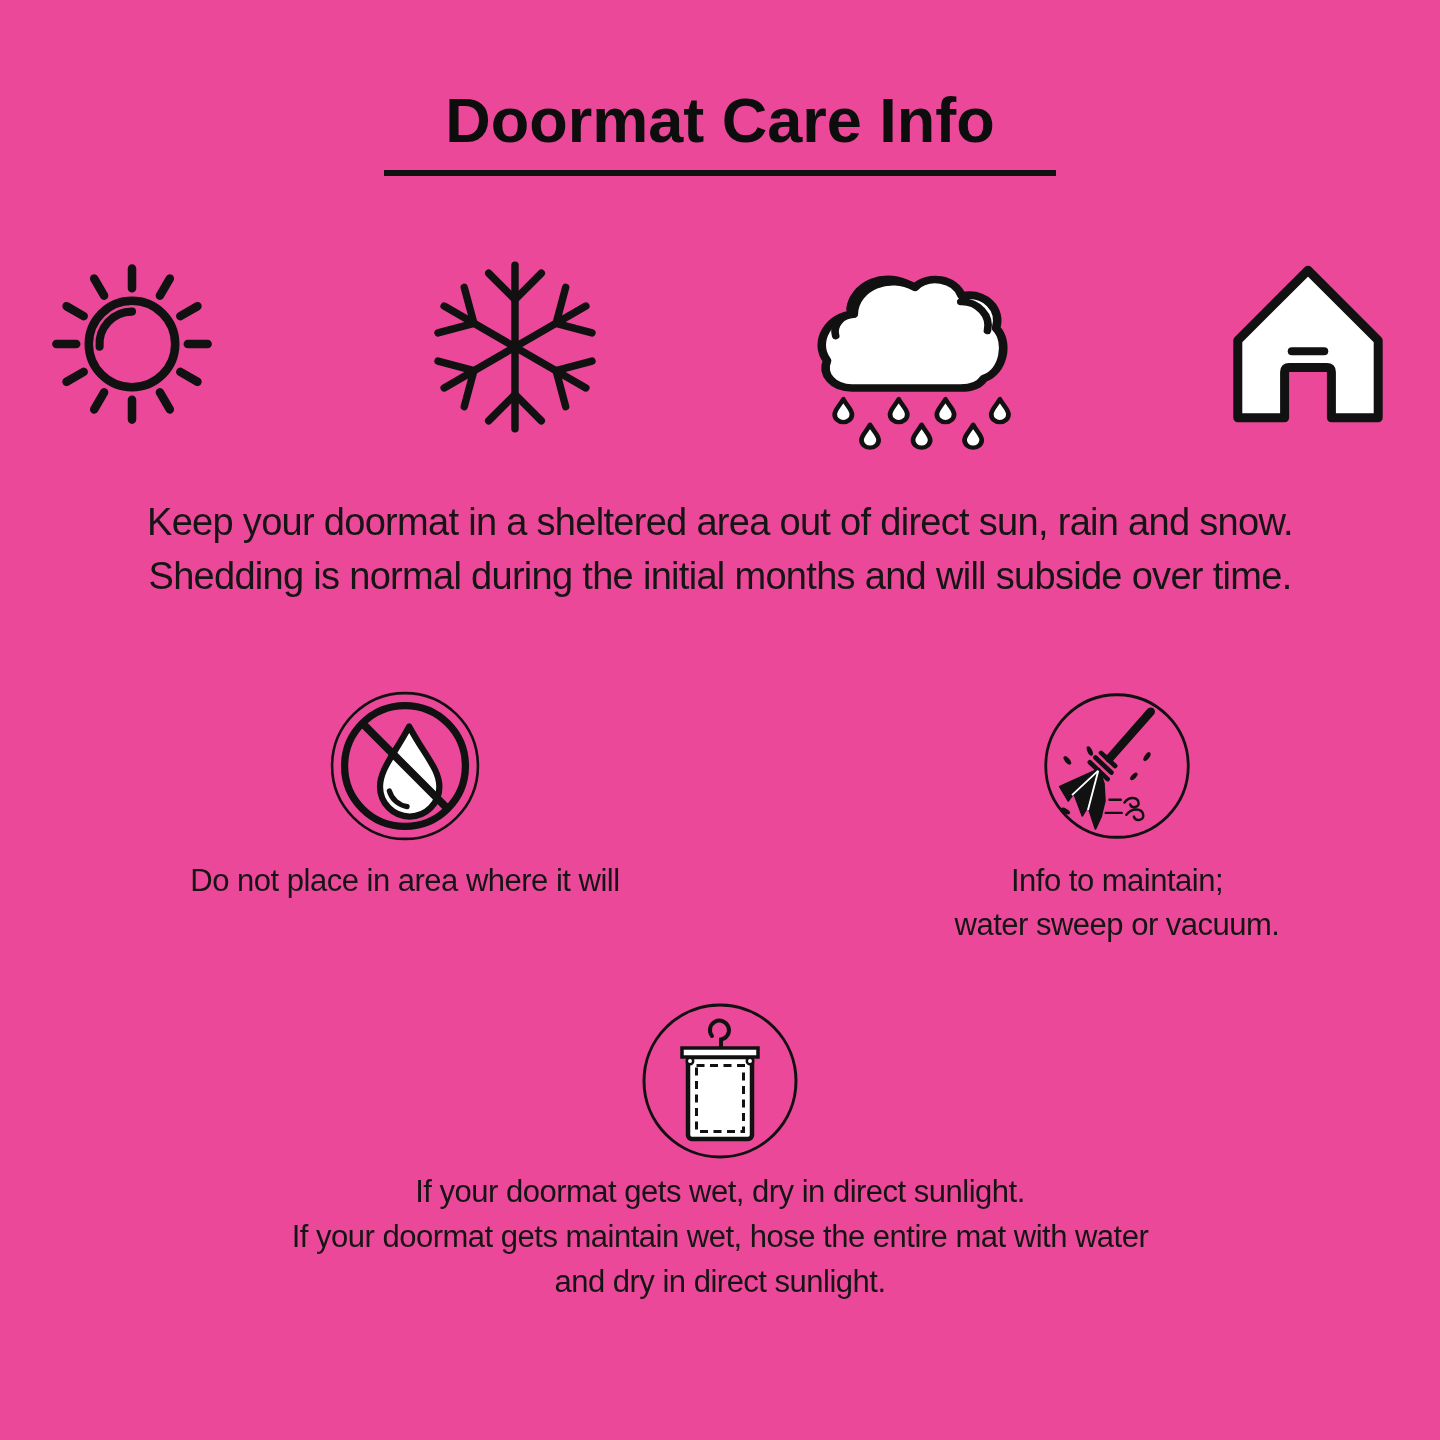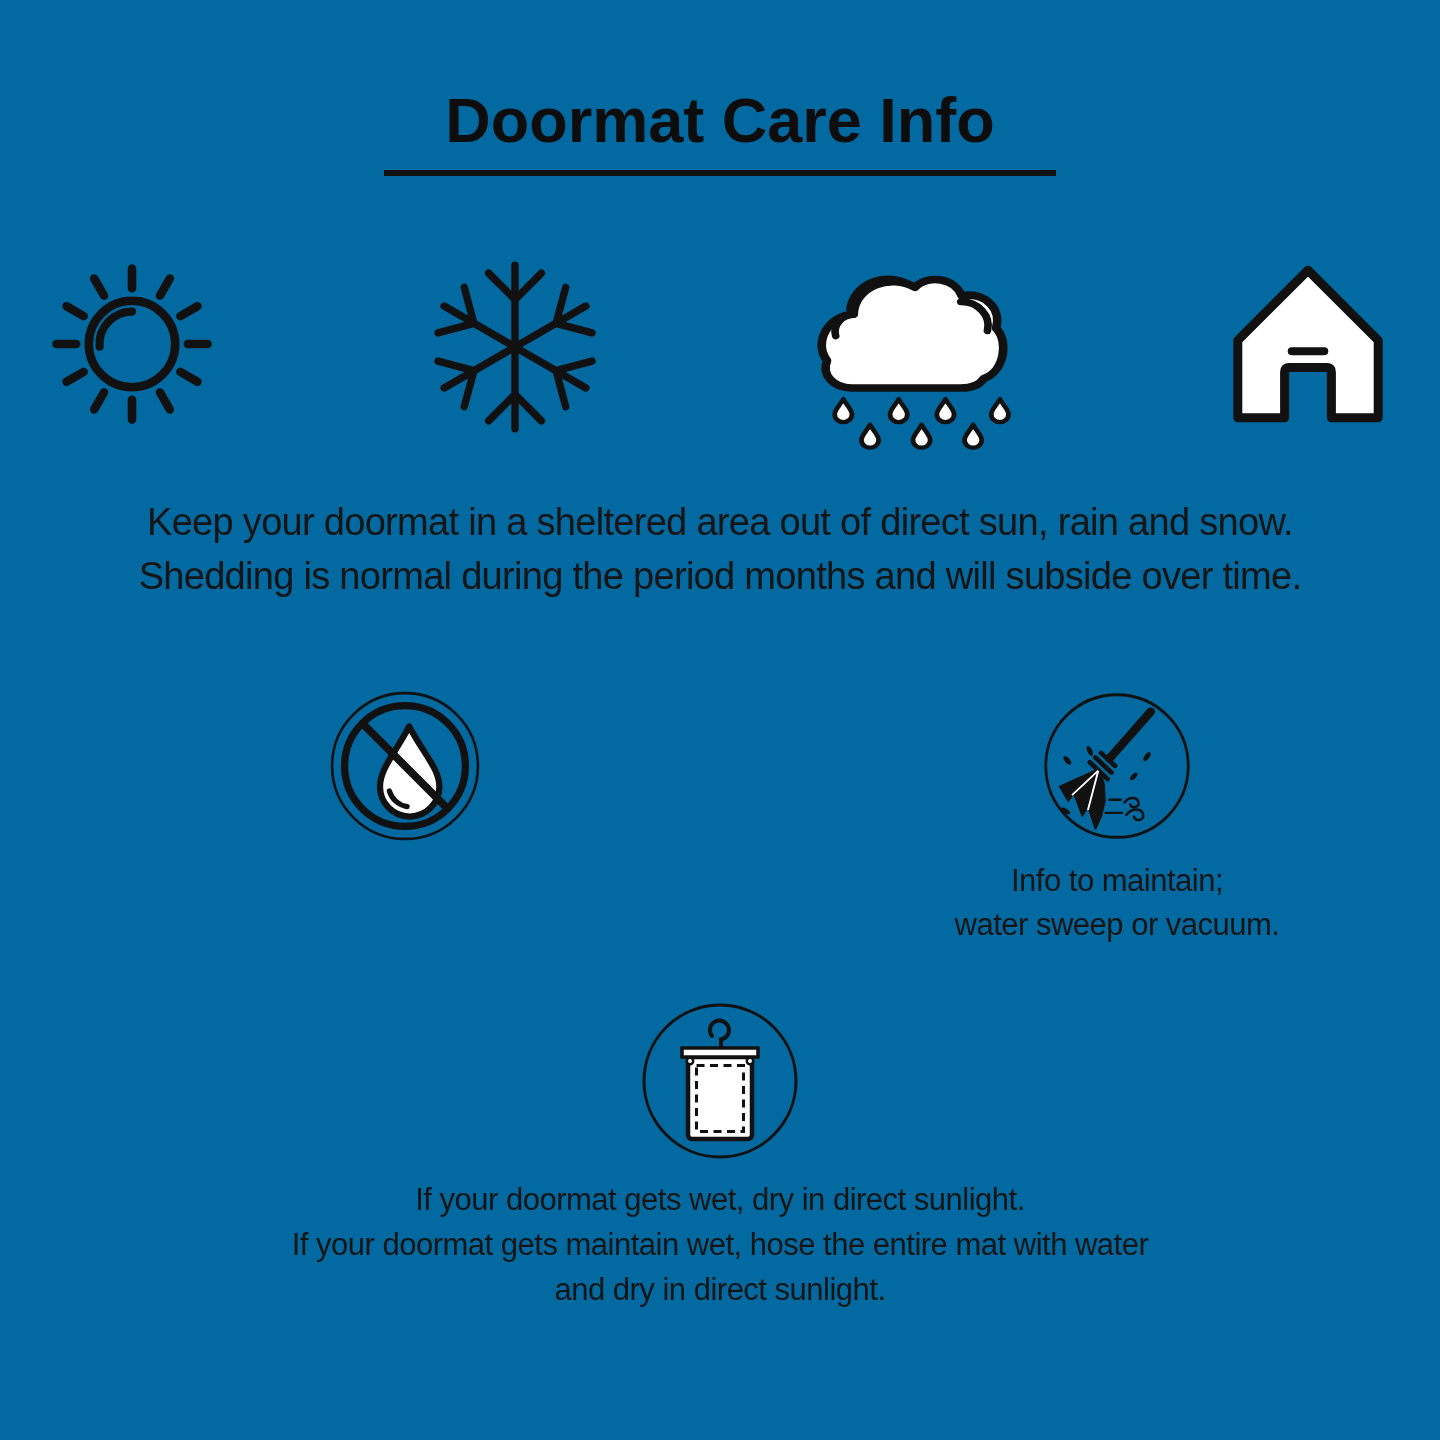--- a/index.html
+++ b/index.html
@@ -1,19 +1,19 @@
 <!DOCTYPE html>
 <html><head>
 <meta charset="utf-8">
 <style>
   html,body{margin:0;padding:0;background:#ffffff;}
   .page{
     position:relative;
     width:1440px;height:1440px;
-    background:#0369a1;
+    background:#ec4899;
     color:#121212;
     font-family:"Liberation Sans",sans-serif;
     overflow:hidden;
   }
   header{ text-align:center; padding-top:88px; }
   h1{
     margin:0; font-size:63px; line-height:64px; font-weight:700;
     letter-spacing:0; color:#0d0d0d;
   }
   .title-underline{
@@ -30,21 +30,21 @@
   }
   .care-row{ position:relative; height:260px; margin-top:88px; }
   .care-col{ position:absolute; top:0; text-align:center; }
   .col-left{ left:85px; width:640px; }
   .col-right{ left:882px; width:470px; }
   .caption{
     margin:18px 0 0; font-size:31px; line-height:44px;
     letter-spacing:-0.5px; color:#151515;
   }
   .dry-section{ margin-top:50px; text-align:center; }
-  .dry-section .caption{ margin-top:16px; line-height:45px; }
+  .dry-section .caption{ margin-top:8px; line-height:45px; }
   svg{ display:block; margin:0 auto; }
   .stroke{ fill:none; stroke:#111; }
 </style>
 </head>
 <body>
 
 <div class="page">
 
   <header>
     <h1>Doormat Care Info</h1>
@@ -82,35 +82,35 @@
 
     <svg width="180" height="180" viewBox="0 0 200 200">
       <path d="M22,182 L22,96 L100,18 L178,96 L178,182 L126,182 L126,131 Q126,126 121,126 L79,126 Q74,126 74,131 L74,182 Z" fill="#fff" stroke="#111" stroke-width="10" stroke-linejoin="round" stroke-linecap="round"></path>
       <path class="stroke" stroke-width="9" stroke-linecap="round" d="M82,108 L118,108"></path>
     </svg>
 
   </div>
 
   <p class="intro">
     <span>Keep your doormat in a sheltered area out of direct sun, rain and snow.</span><br>
-    <span>Shedding is normal during the period months and will subside over time.</span>
+    <span>Shedding is normal during the initial months and will subside over time.</span>
   </p>
 
   <section class="care-row">
 
     <div class="care-col col-left">
       <svg width="150" height="150" viewBox="0 0 144 144">
         <circle class="stroke" cx="72" cy="72" r="70" stroke-width="2.5"></circle>
         <circle class="stroke" cx="72" cy="72" r="58" stroke-width="7"></circle>
         <path d="M76,34 C61,62 48,75 48,92 A28.5,28.5 0 0 0 105,92 C105,75 91,62 76,34 Z" fill="#fff" stroke="#111" stroke-width="6" stroke-linejoin="round"></path>
         <path class="stroke" stroke-width="5" stroke-linecap="round" d="M57,96 A21,21 0 0 0 74,111"></path>
         <line x1="32" y1="32" x2="112" y2="112" stroke="#111" stroke-width="7.5" stroke-linecap="round"></line>
       </svg>
       <p class="caption">
-        <br>
+        <span>Do not place in area where it will</span><br>
       </p>
     </div>
 
     <div class="care-col col-right">
       <svg width="150" height="150" viewBox="0 0 160 160">
         <circle class="stroke" cx="80" cy="80" r="76" stroke-width="3"></circle>
         <line x1="116" y1="22" x2="72" y2="72" stroke="#111" stroke-width="9" stroke-linecap="round"></line>
         <path class="stroke" stroke-width="5" stroke-linecap="round" d="M63,66 L78,80 M57,71 L74,87 M51,76 L70,94"></path>
         <path d="M61,83 L19,102 L28,117 L34,109 L43,133 L49,123 L57,147 L63,134 L67,117 L66,99 Z" fill="#111" stroke="#111" stroke-width="2" stroke-linejoin="round"></path>
         <path d="M60,85 L32,111 M60,85 L49,127" stroke="#fff" stroke-width="2" fill="none"></path>

